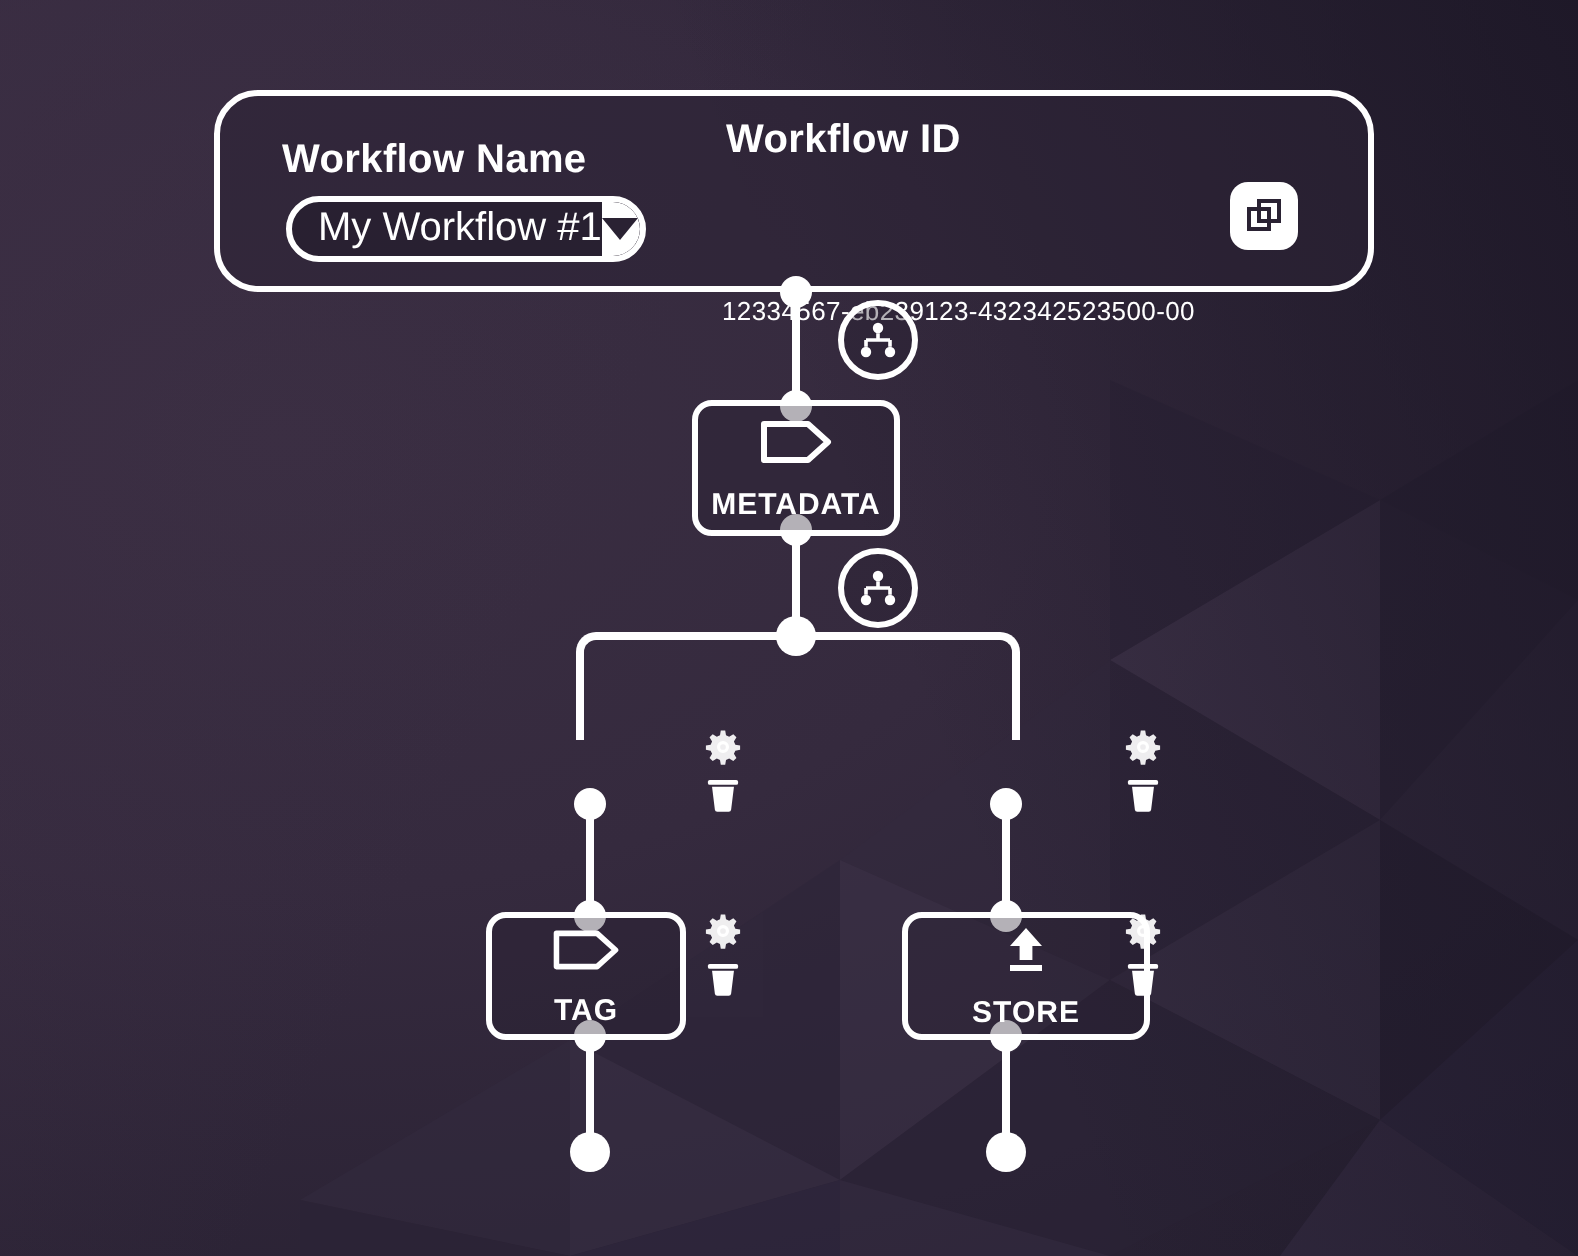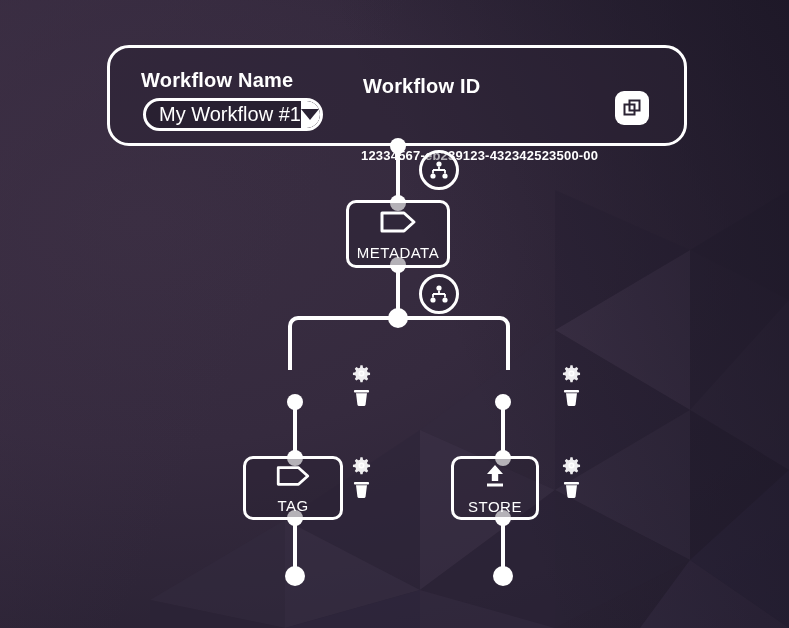--- a/index.html
+++ b/index.html
@@ -41,21 +41,21 @@
     box-sizing: border-box;
     border: 3px solid #ffffff;
     background: rgba(40,32,48,0.35);
     display: flex;
     flex-direction: column;
     align-items: center;
     justify-content: center;
     color: #ffffff;
   }
   .node-label {
-    font-weight: normal;
+    font-weight: bold;
     letter-spacing: 0.5px;
     line-height: 1;
     white-space: nowrap;
     text-align: right;
   }
   .port {
     position: absolute;
     width: 16px;
     height: 16px;
     border-radius: 50%;
@@ -93,21 +93,21 @@
   }
   .card-col { position: absolute; }
   .card-title {
     color: #ffffff;
     font-size: 20px;
     font-weight: bold;
     letter-spacing: 0.2px;
     white-space: nowrap;
   }
   #wf-name-title { left: 31px; top: 21px; }
-  #wf-id-title   { left: 253px; top: 27px; }
+  #wf-id-title   { left: 253px; top: 11px; }
 
   #wf-select {
     position: absolute;
     left: 33px;
     top: 50px;
     width: 180px;
     height: 33px;
     box-sizing: border-box;
     border: 3px solid #ffffff;
     border-radius: 17px;
@@ -139,21 +139,20 @@
     border-top: 11px solid #2a2233;
   }
   #wf-id-value {
     position: absolute;
     left: 251px;
     top: 100px;
     color: #ffffff;
     font-size: 13px;
     letter-spacing: 0.2px;
     white-space: nowrap;
-    font-weight: bold;
   }
   #copy-btn {
     position: absolute;
     left: 505px;
     top: 43px;
     width: 34px;
     height: 34px;
     border-radius: 9px;
     background: #ffffff;
     display: flex;
@@ -347,21 +346,21 @@
     <svg class="act-icon" width="19" height="19" viewBox="0 0 24 24">
       <path fill="#fff" d="M12 8.2a3.8 3.8 0 1 0 0 7.6 3.8 3.8 0 0 0 0-7.6zm0 5.6a1.8 1.8 0 1 1 0-3.6 1.8 1.8 0 0 1 0 3.6z"></path>
       <path fill="#fff" d="M10.6 1.6h2.8l.5 3 2 .9 2.6-1.6 2 2-1.6 2.6.9 2 3 .5v2.8l-3 .5-.9 2 1.6 2.6-2 2-2.6-1.6-2 .9-.5 3h-2.8l-.5-3-2-.9-2.6 1.6-2-2 1.6-2.6-.9-2-3-.5v-2.8l3-.5.9-2-1.6-2.6 2-2 2.6 1.6 2-.9z" opacity="0.92"></path>
     </svg>
     <svg class="act-icon" width="17" height="19" viewBox="0 0 18 20">
       <rect x="1" y="2" width="16" height="2.6" rx="1" fill="#fff"></rect>
       <path d="M3.2 5.6 h11.6 l-1.5 12.2 a1.3 1.3 0 0 1 -1.3 1.1 h-6 a1.3 1.3 0 0 1 -1.3 -1.1 z" fill="#fff"></path>
     </svg>
   </div>
 
-  <div class="node boxnode" style="left:451px; top:456px; width:88px; height:64px;">
+  <div class="node boxnode" style="left:451px; top:456px; width:124px; height:64px;">
     <span class="node-icon">
       <svg width="34" height="26" viewBox="0 0 34 26">
         <path d="M17 2 L25 11 H20.2 V18 H13.8 V11 H9 Z" fill="#fff"></path>
         <rect x="9" y="20.5" width="16" height="3" fill="#fff"></rect>
       </svg>
     </span>
     <span class="node-label">STORE</span>
   </div>
   <div class="node-actions" style="left:562px; top:456px;">
     <svg class="act-icon" width="19" height="19" viewBox="0 0 24 24">

